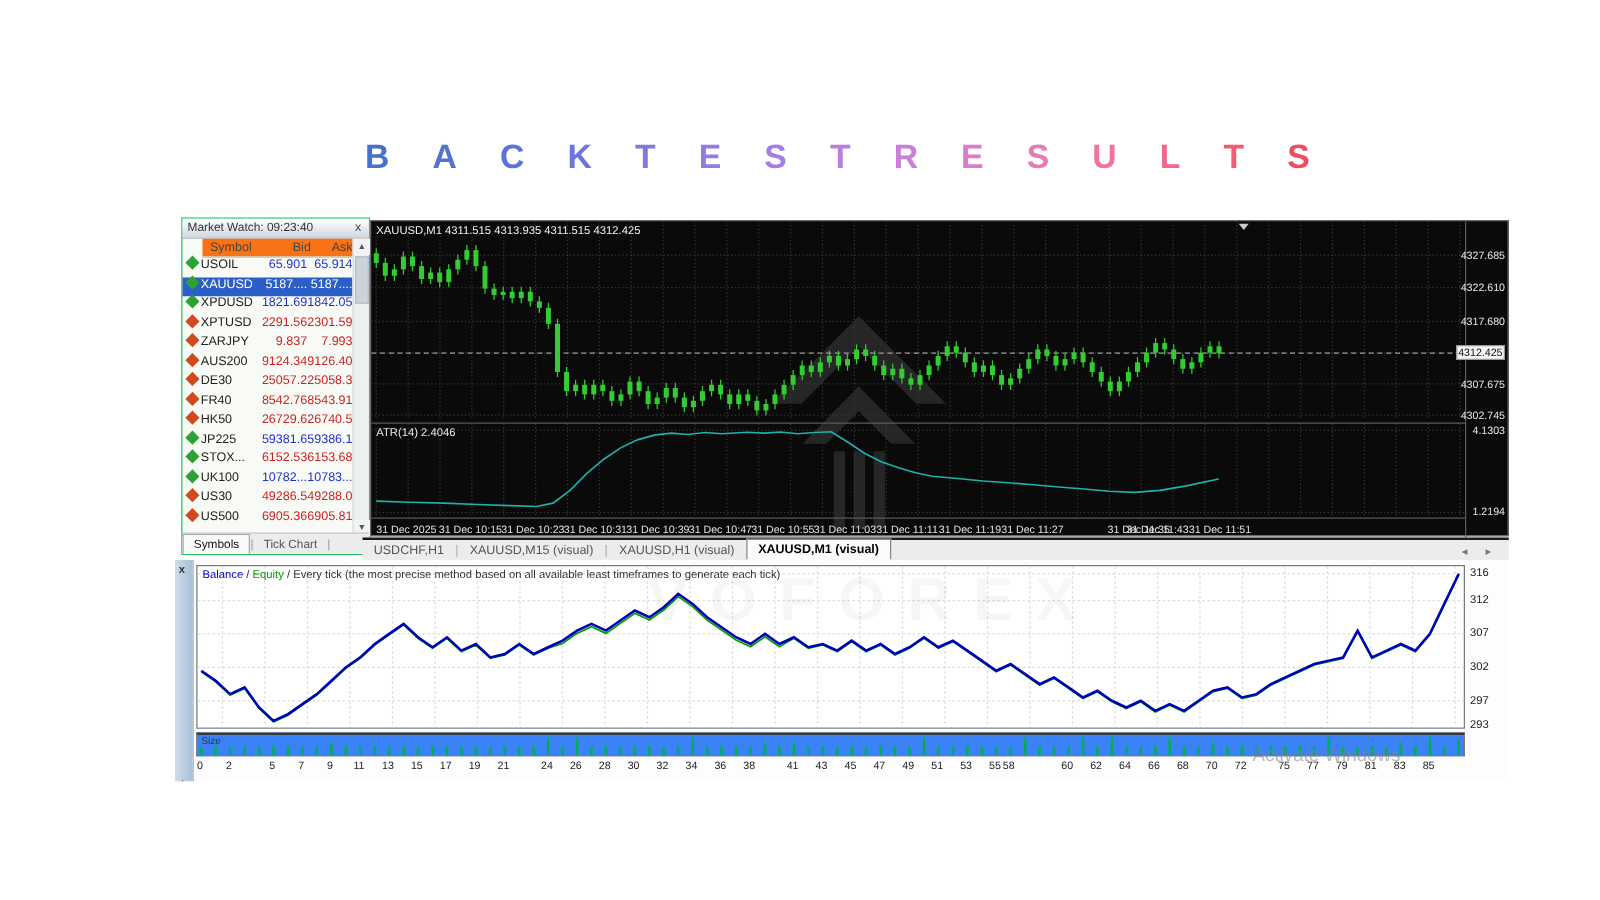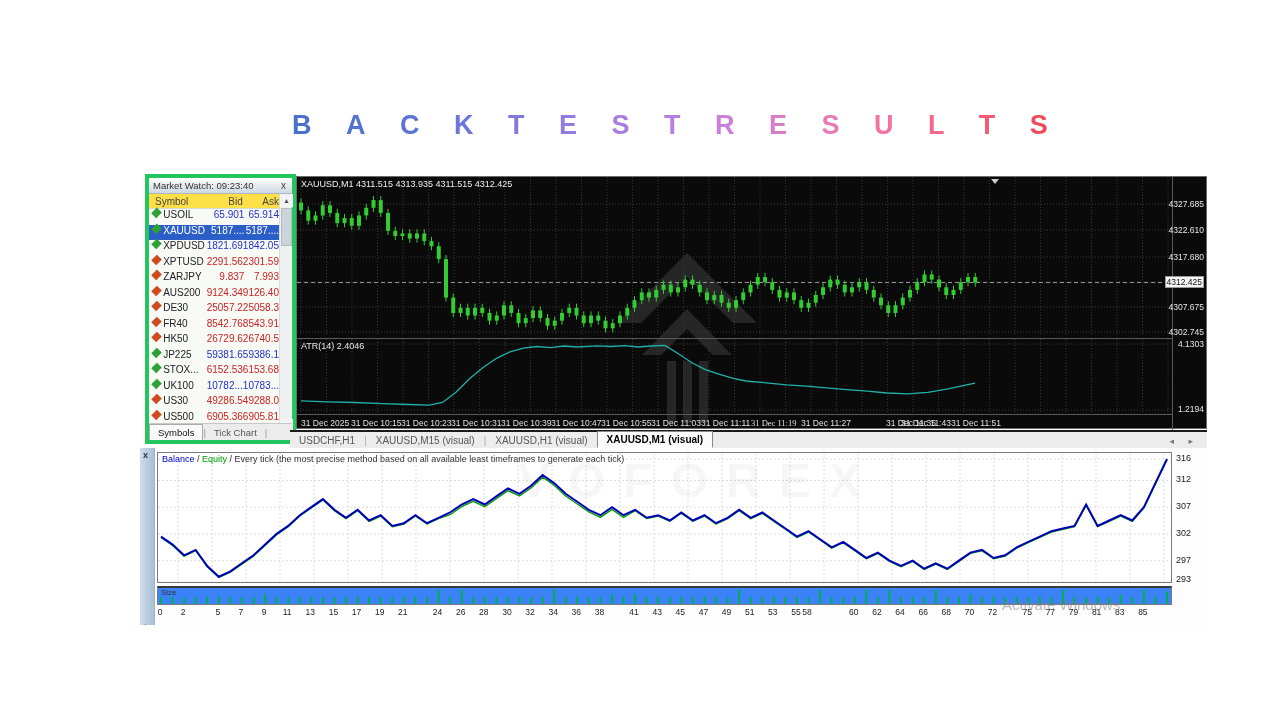--- a/index.html
+++ b/index.html
@@ -2,25 +2,25 @@
 <html><head>
 <meta charset="utf-8">
 <style>
   * { margin:0; padding:0; box-sizing:border-box; }
   html,body { width:1280px; height:720px; background:#ffffff; font-family:"Liberation Sans", sans-serif; overflow:hidden; position:relative; }
 
   
   #backtest-title { position:absolute; left:292px; top:110px; width:756px; display:flex; justify-content:space-between; font-size:27px; font-weight:bold; }
 
   
-  #market-watch { position:absolute; left:145px; top:174px; width:151px; height:270px; background:#f7faf5; border:4px solid #22c55e; font-size:10px; }
+  #market-watch { position:absolute; left:145px; top:174px; width:151px; height:270px; background:#f7faf5; border:1px solid #22c55e; font-size:10px; }
   .mw-titlebar { height:16px; background:linear-gradient(#ffffff,#cfd8e3); border-bottom:1px solid #aeb6c0; display:flex; align-items:center; padding:0 4px; color:#333; }
   .mw-titlebar .mw-title { flex:1; font-size:9.5px; }
   .mw-close { font-size:10px; color:#444; cursor:default; padding:0 2px; line-height:10px; }
-  .mw-header { height:15px; display:flex; align-items:center; border-bottom:1px solid #d4dad4; color:#444; background:#fde047; padding-right:13px; }
+  .mw-header { height:15px; display:flex; align-items:center; border-bottom:1px solid #d4dad4; color:#444; background:#f97316; padding-right:13px;margin-left:16px; }
   .mw-header .c-sym { width:58px; padding-left:6px; }
   .mw-header .c-bid { width:40px; text-align:right; }
   .mw-header .c-ask { width:38px; text-align:right; }
   .mw-rows { position:absolute; top:31px; left:0; right:13px; }
   .mw-row { height:15.5px; display:flex; align-items:flex-start; }
   .mw-row .arrow { width:8px; height:8px; margin:0 3px 0 4px; transform:rotate(45deg); }
   .arrow.up { background:#2da133; }
   .arrow.down { background:#cf4a1f; }
   .mw-row .sym { width:47px; color:#222; }
   .mw-row .bid { width:42px; text-align:right; }
@@ -499,21 +499,21 @@
   <div class="time-axis" id="time-axis">
       <div class="time-label" style="left: 4px;">31 Dec 2025</div>
       <div class="time-label" style="left: 54px;">31 Dec 10:15</div>
       <div class="time-label" style="left: 104px;">31 Dec 10:23</div>
       <div class="time-label" style="left: 154px;">31 Dec 10:31</div>
       <div class="time-label" style="left: 204px;">31 Dec 10:39</div>
       <div class="time-label" style="left: 254px;">31 Dec 10:47</div>
       <div class="time-label" style="left: 304px;">31 Dec 10:55</div>
       <div class="time-label" style="left: 354px;">31 Dec 11:03</div>
       <div class="time-label" style="left: 404px;">31 Dec 11:11</div>
-      <div class="time-label" style="left: 454px; font-family: Liberation Serif, serif;">31 Dec 11:19</div>
+      <div class="time-label" style="left: 454px;">31 Dec 11:19</div>
       <div class="time-label" style="left: 504px;">31 Dec 11:27</div>
       <div class="time-label" style="left: 554px; padding-left: 35px;">31 Dec 11:35</div>
       <div class="time-label" style="left: 604px;">31 Dec 11:43</div>
       <div class="time-label" style="left: 654px;">31 Dec 11:51</div>
     </div>
   <div class="price-axis" id="price-axis">
       <div class="price-label" style="top: 27px;">4327.685</div>
       <div class="price-label" style="top: 53px;">4322.610</div>
       <div class="price-label" style="top: 80px;">4317.680</div>
       <div class="price-label current" style="top: 105px;">4312.425</div>

